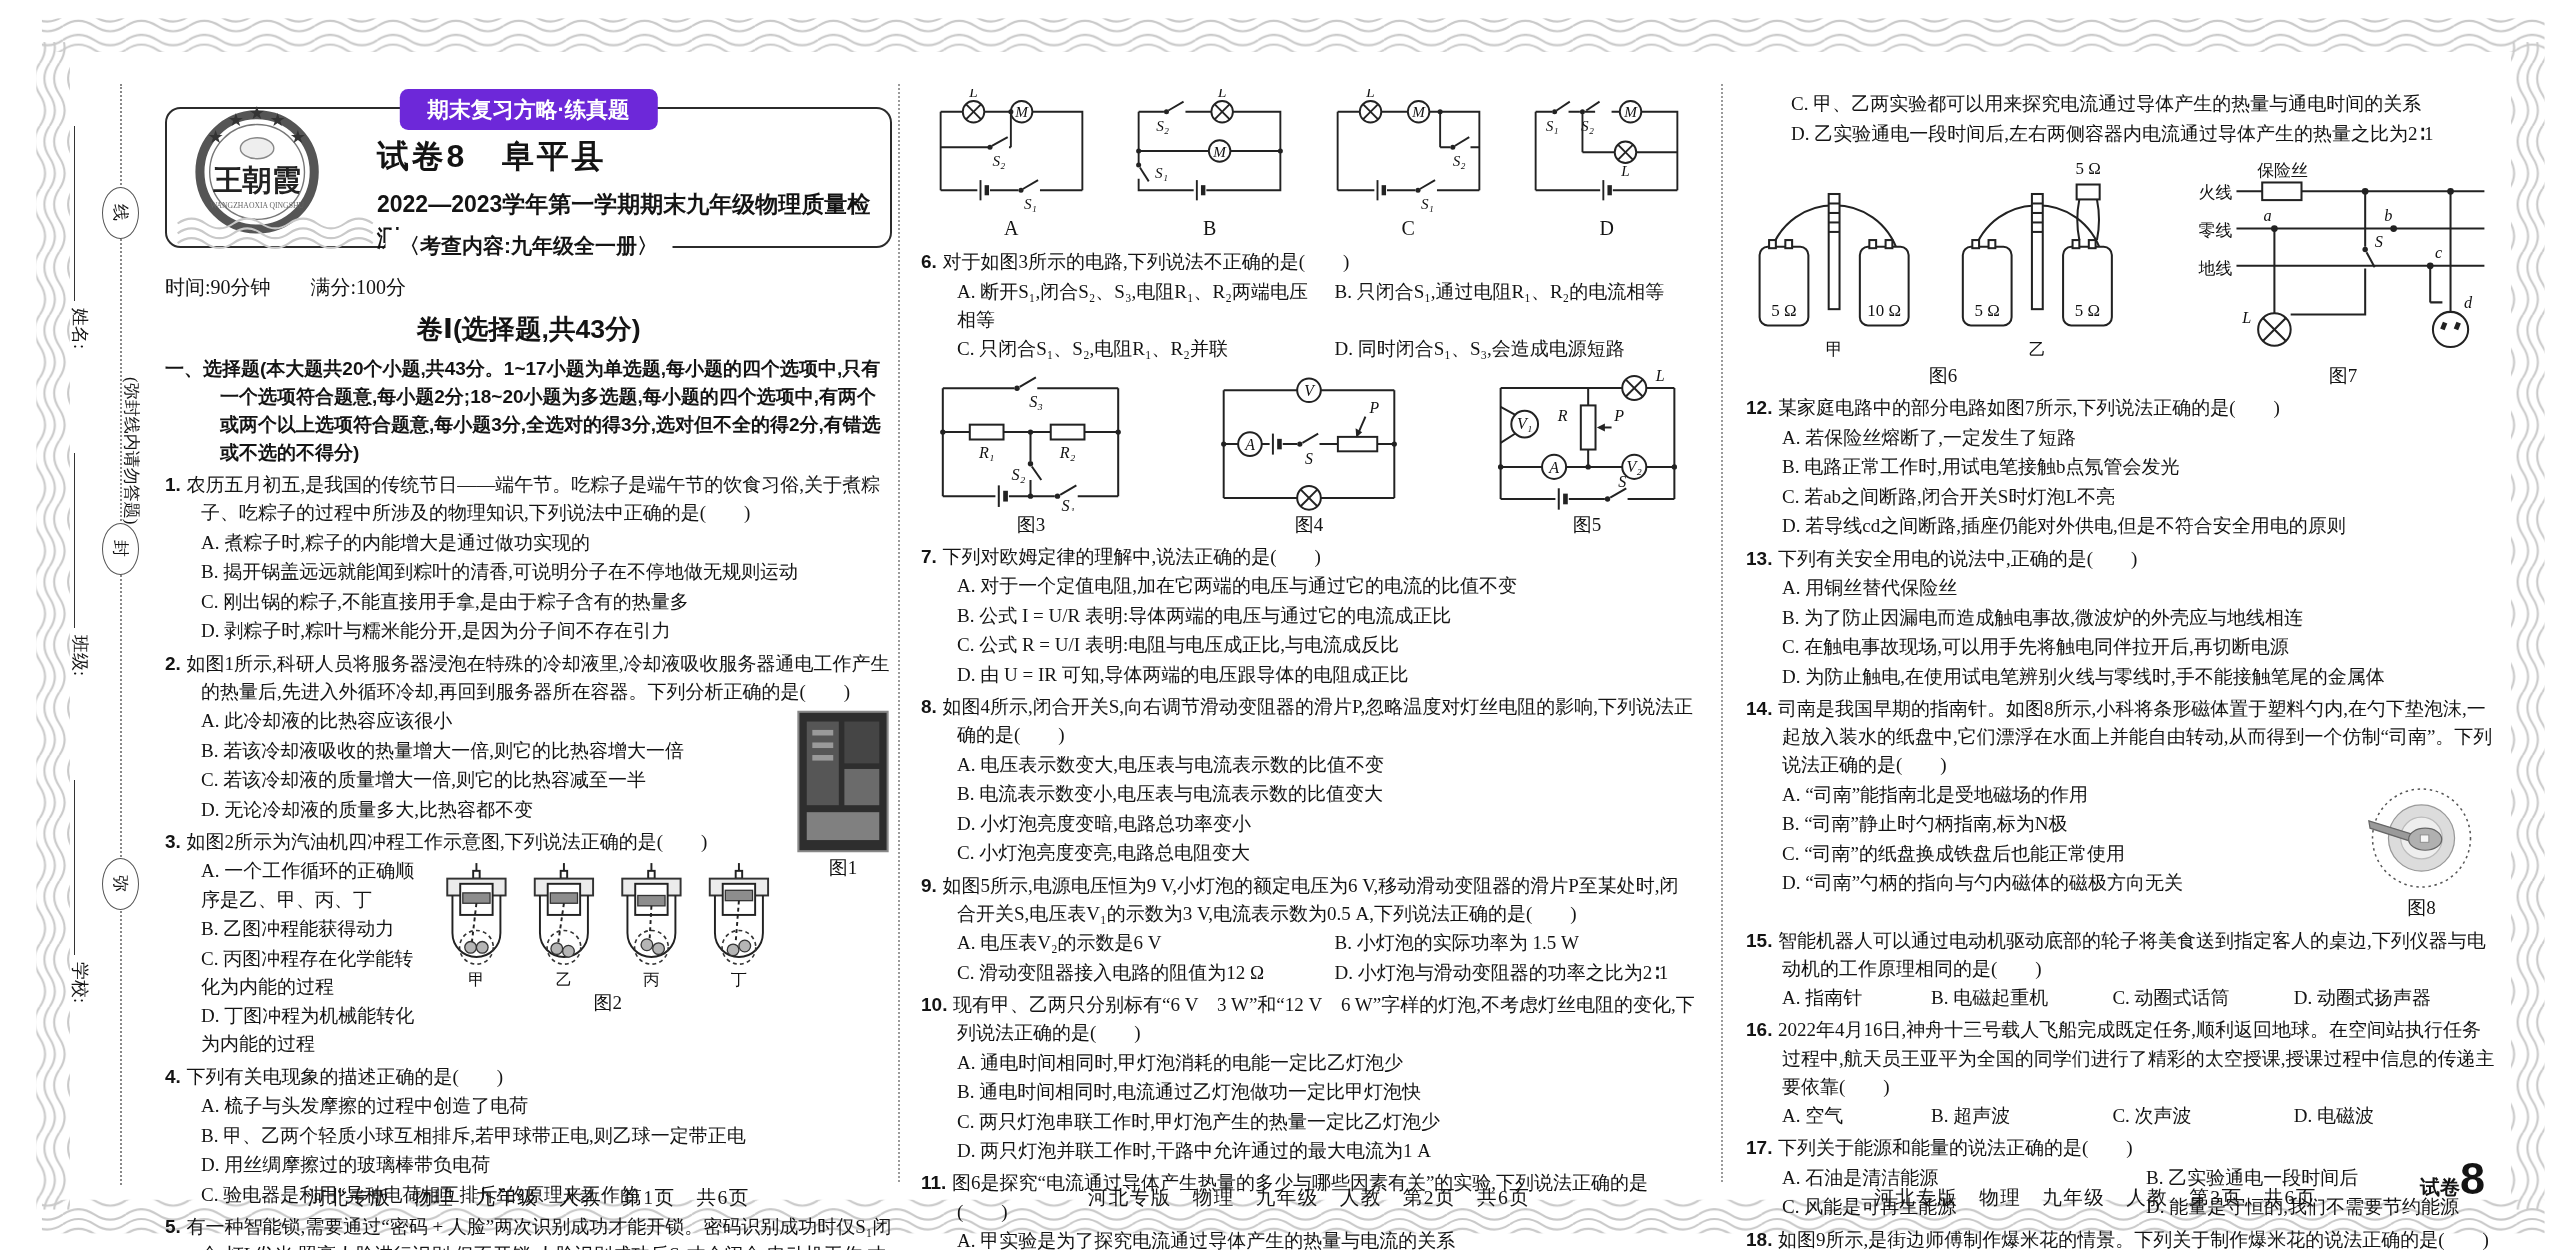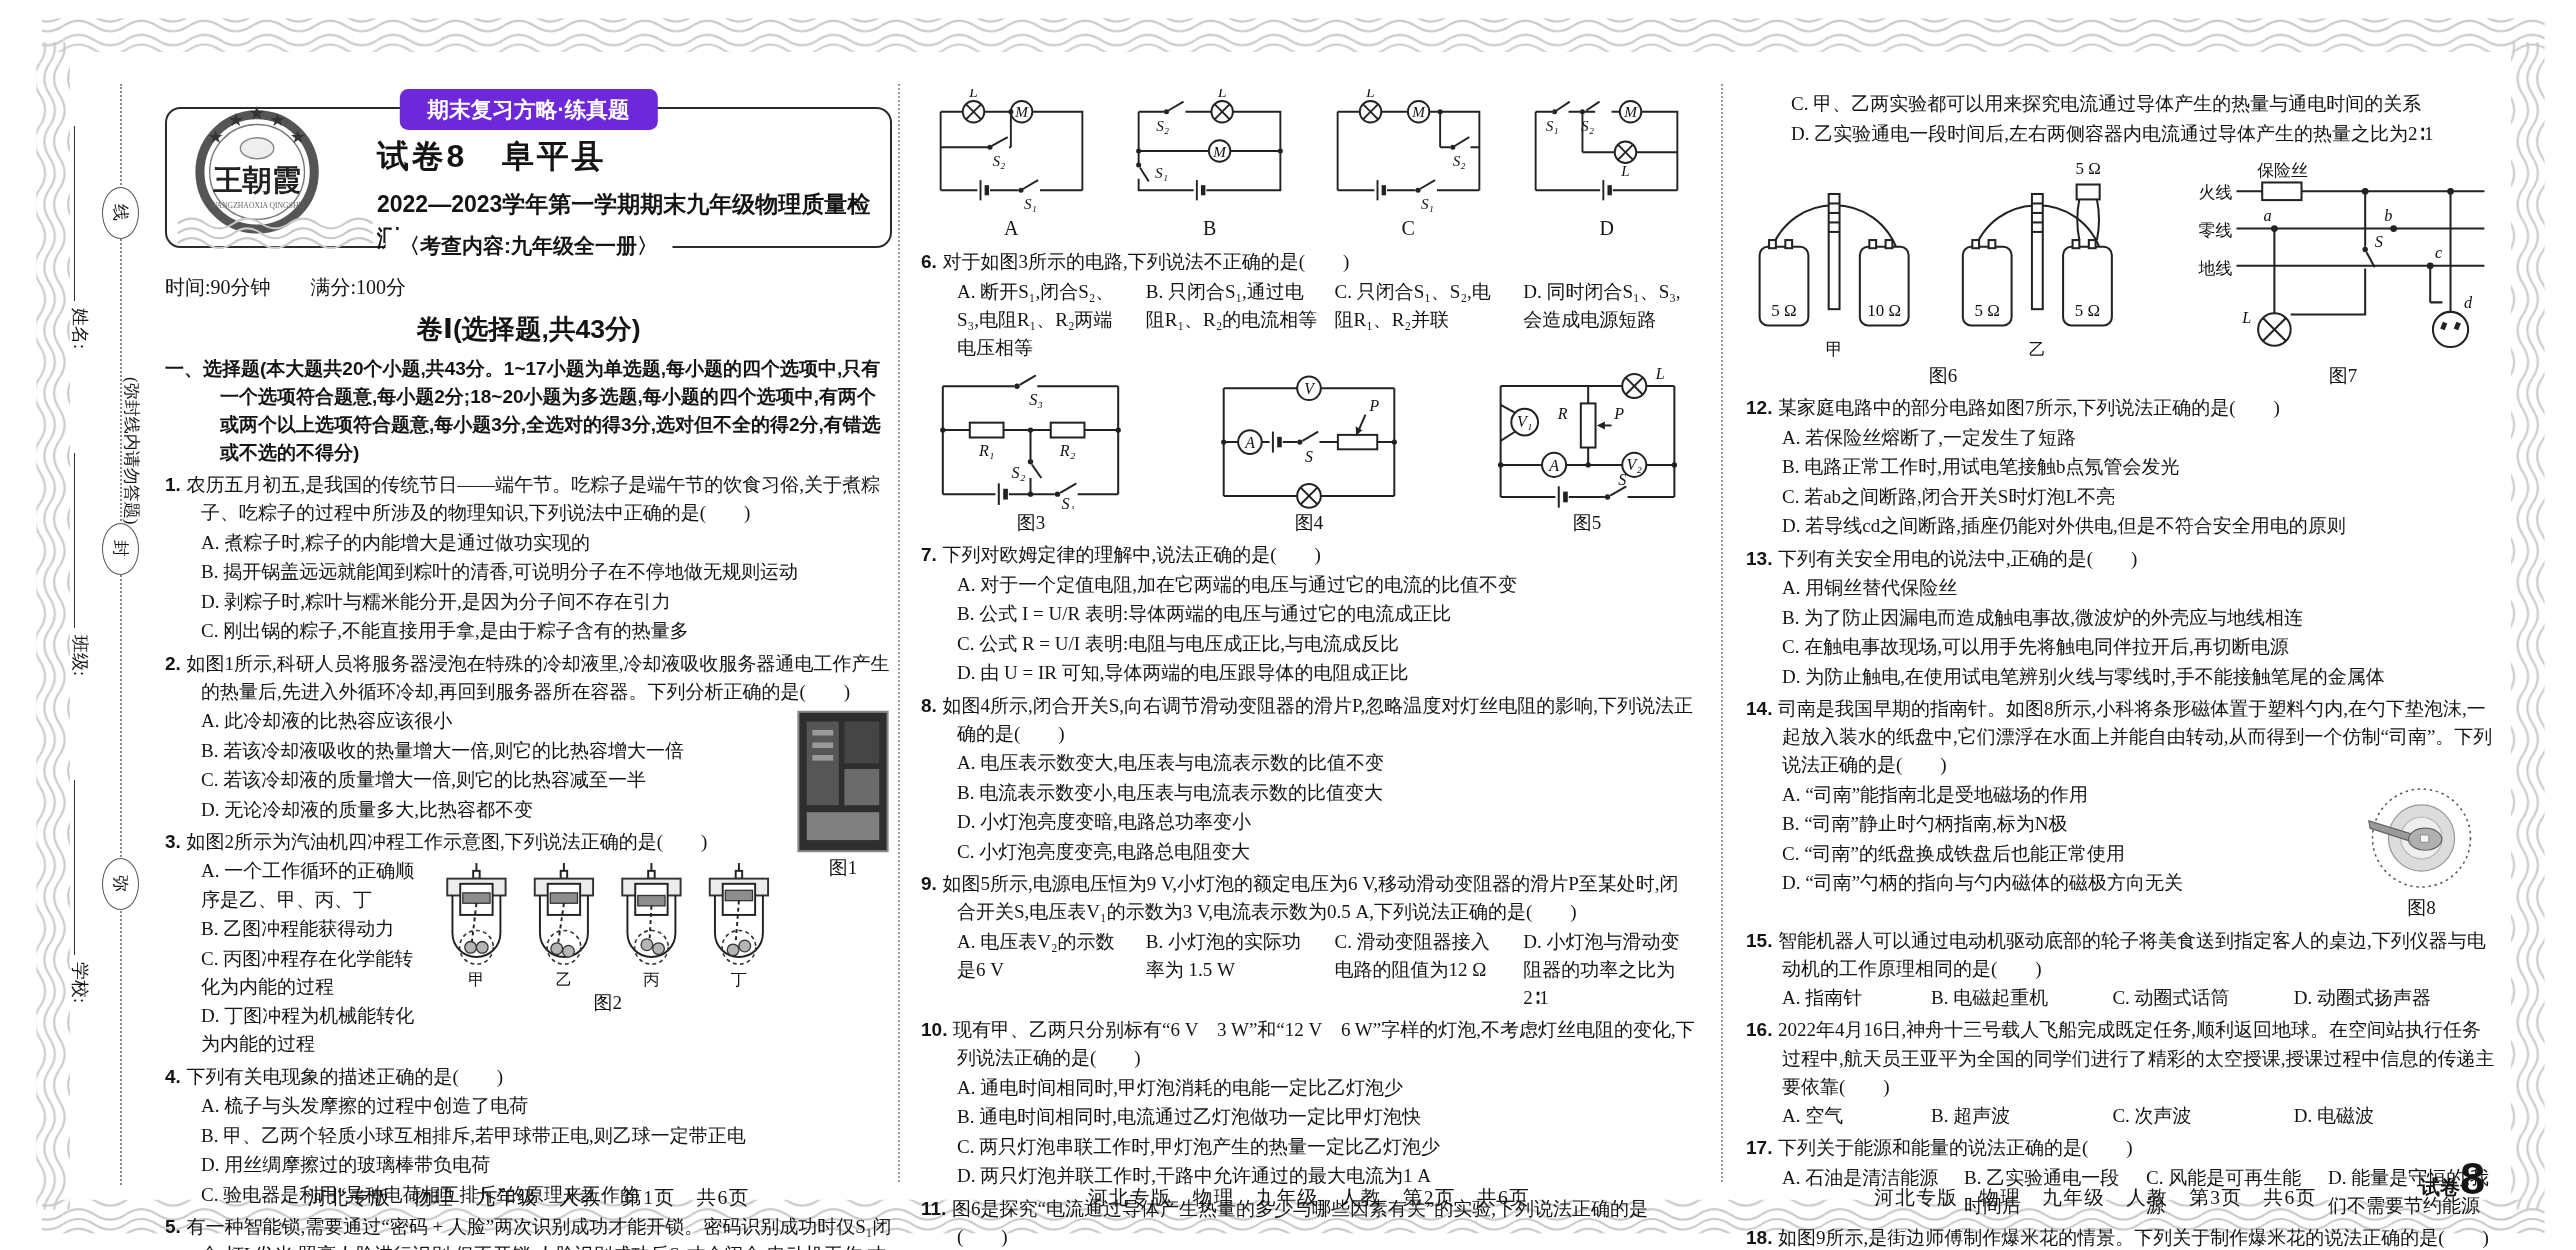--- a/index.html
+++ b/index.html
@@ -34,21 +34,21 @@
   #timeline{text-align:left;margin:25px 14px 4.2px 0;font-size:20px;}
   #parttitle{text-align:center;font-size:26.6px;font-weight:bold;margin:7px 0 5.6px 0;}
   #intro{font-weight:bold;font-family:"Liberation Sans","DejaVu Sans",sans-serif;font-size:19px;
          padding-left:55px;text-indent:-55px;margin-bottom:4.2px;}
   
   .q{margin-top:4.2px;}
   .stem{padding-left:36px;text-indent:-36px;}
   .qnum{font-family:"Liberation Sans","DejaVu Sans",sans-serif;font-weight:bold;padding-right:5.6px;}
   .opts{padding-left:36px;}
   .opt{margin-top:1.4px;}
-  .grid2{display:grid;grid-template-columns:1fr 1fr 1fr 1fr;column-gap:15px;}
+  .grid2{display:grid;grid-template-columns:1fr 1fr;column-gap:15px;}
   .grid4{display:grid;grid-template-columns:0.9fr 1.1fr 1.1fr 1.25fr;column-gap:4.2px;}
   .figR{float:right;text-align:center;margin:2.8px 0 4.2px 11.2px;}
   .figcap{text-align:center;font-size:19px;margin-top:0px;}
   .crow{display:flex;justify-content:space-between;align-items:flex-end;padding:0 2.8px;}
   .citem{text-align:center;}
   .clabel{font-size:20px;margin-top:1.4px;}
   .frow{display:flex;justify-content:space-between;align-items:flex-end;padding:0 1.4px;margin:4.2px 0 1.4px 0;}
   .fitem{text-align:center;}
   
   .footer{position:absolute;top:1184px;text-align:center;font-size:19.6px;letter-spacing:1.4px;}
@@ -139,22 +139,22 @@
 
     <div id="parttitle" class="sans">卷Ⅰ(选择题,共43分)</div>
 
     <div id="intro">一、选择题(本大题共20个小题,共43分。1~17小题为单选题,每小题的四个选项中,只有一个选项符合题意,每小题2分;18~20小题为多选题,每小题的四个选项中,有两个或两个以上选项符合题意,每小题3分,全选对的得3分,选对但不全的得2分,有错选或不选的不得分)</div>
 
     <div class="q">
       <div class="stem"><span class="qnum">1.</span><span>农历五月初五,是我国的传统节日——端午节。吃粽子是端午节的饮食习俗,关于煮粽子、吃粽子的过程中所涉及的物理知识,下列说法中正确的是(　　)</span></div>
       <div class="opts">
           <div class="opt">A. 煮粽子时,粽子的内能增大是通过做功实现的</div>
           <div class="opt">B. 揭开锅盖远远就能闻到粽叶的清香,可说明分子在不停地做无规则运动</div>
+          <div class="opt">C. 刚出锅的粽子,不能直接用手拿,是由于粽子含有的热量多</div>
           <div class="opt">D. 剥粽子时,粽叶与糯米能分开,是因为分子间不存在引力</div>
-          <div class="opt">C. 刚出锅的粽子,不能直接用手拿,是由于粽子含有的热量多</div>
         </div>
     </div>
 
     <div class="q">
       <div class="stem"><span class="qnum">2.</span><span>如图1所示,科研人员将服务器浸泡在特殊的冷却液里,冷却液吸收服务器通电工作产生的热量后,先进入外循环冷却,再回到服务器所在容器。下列分析正确的是(　　)</span></div>
       <div class="figR">
         <svg width="98" height="145" viewBox="0 0 140 208">
           <rect x="6" y="4" width="128" height="200" fill="#2e2e2e" stroke="#888" stroke-width="3"></rect>
           <rect x="18" y="18" width="46" height="120" fill="#565656"></rect>
           <rect x="72" y="18" width="50" height="60" fill="#454545"></rect>

